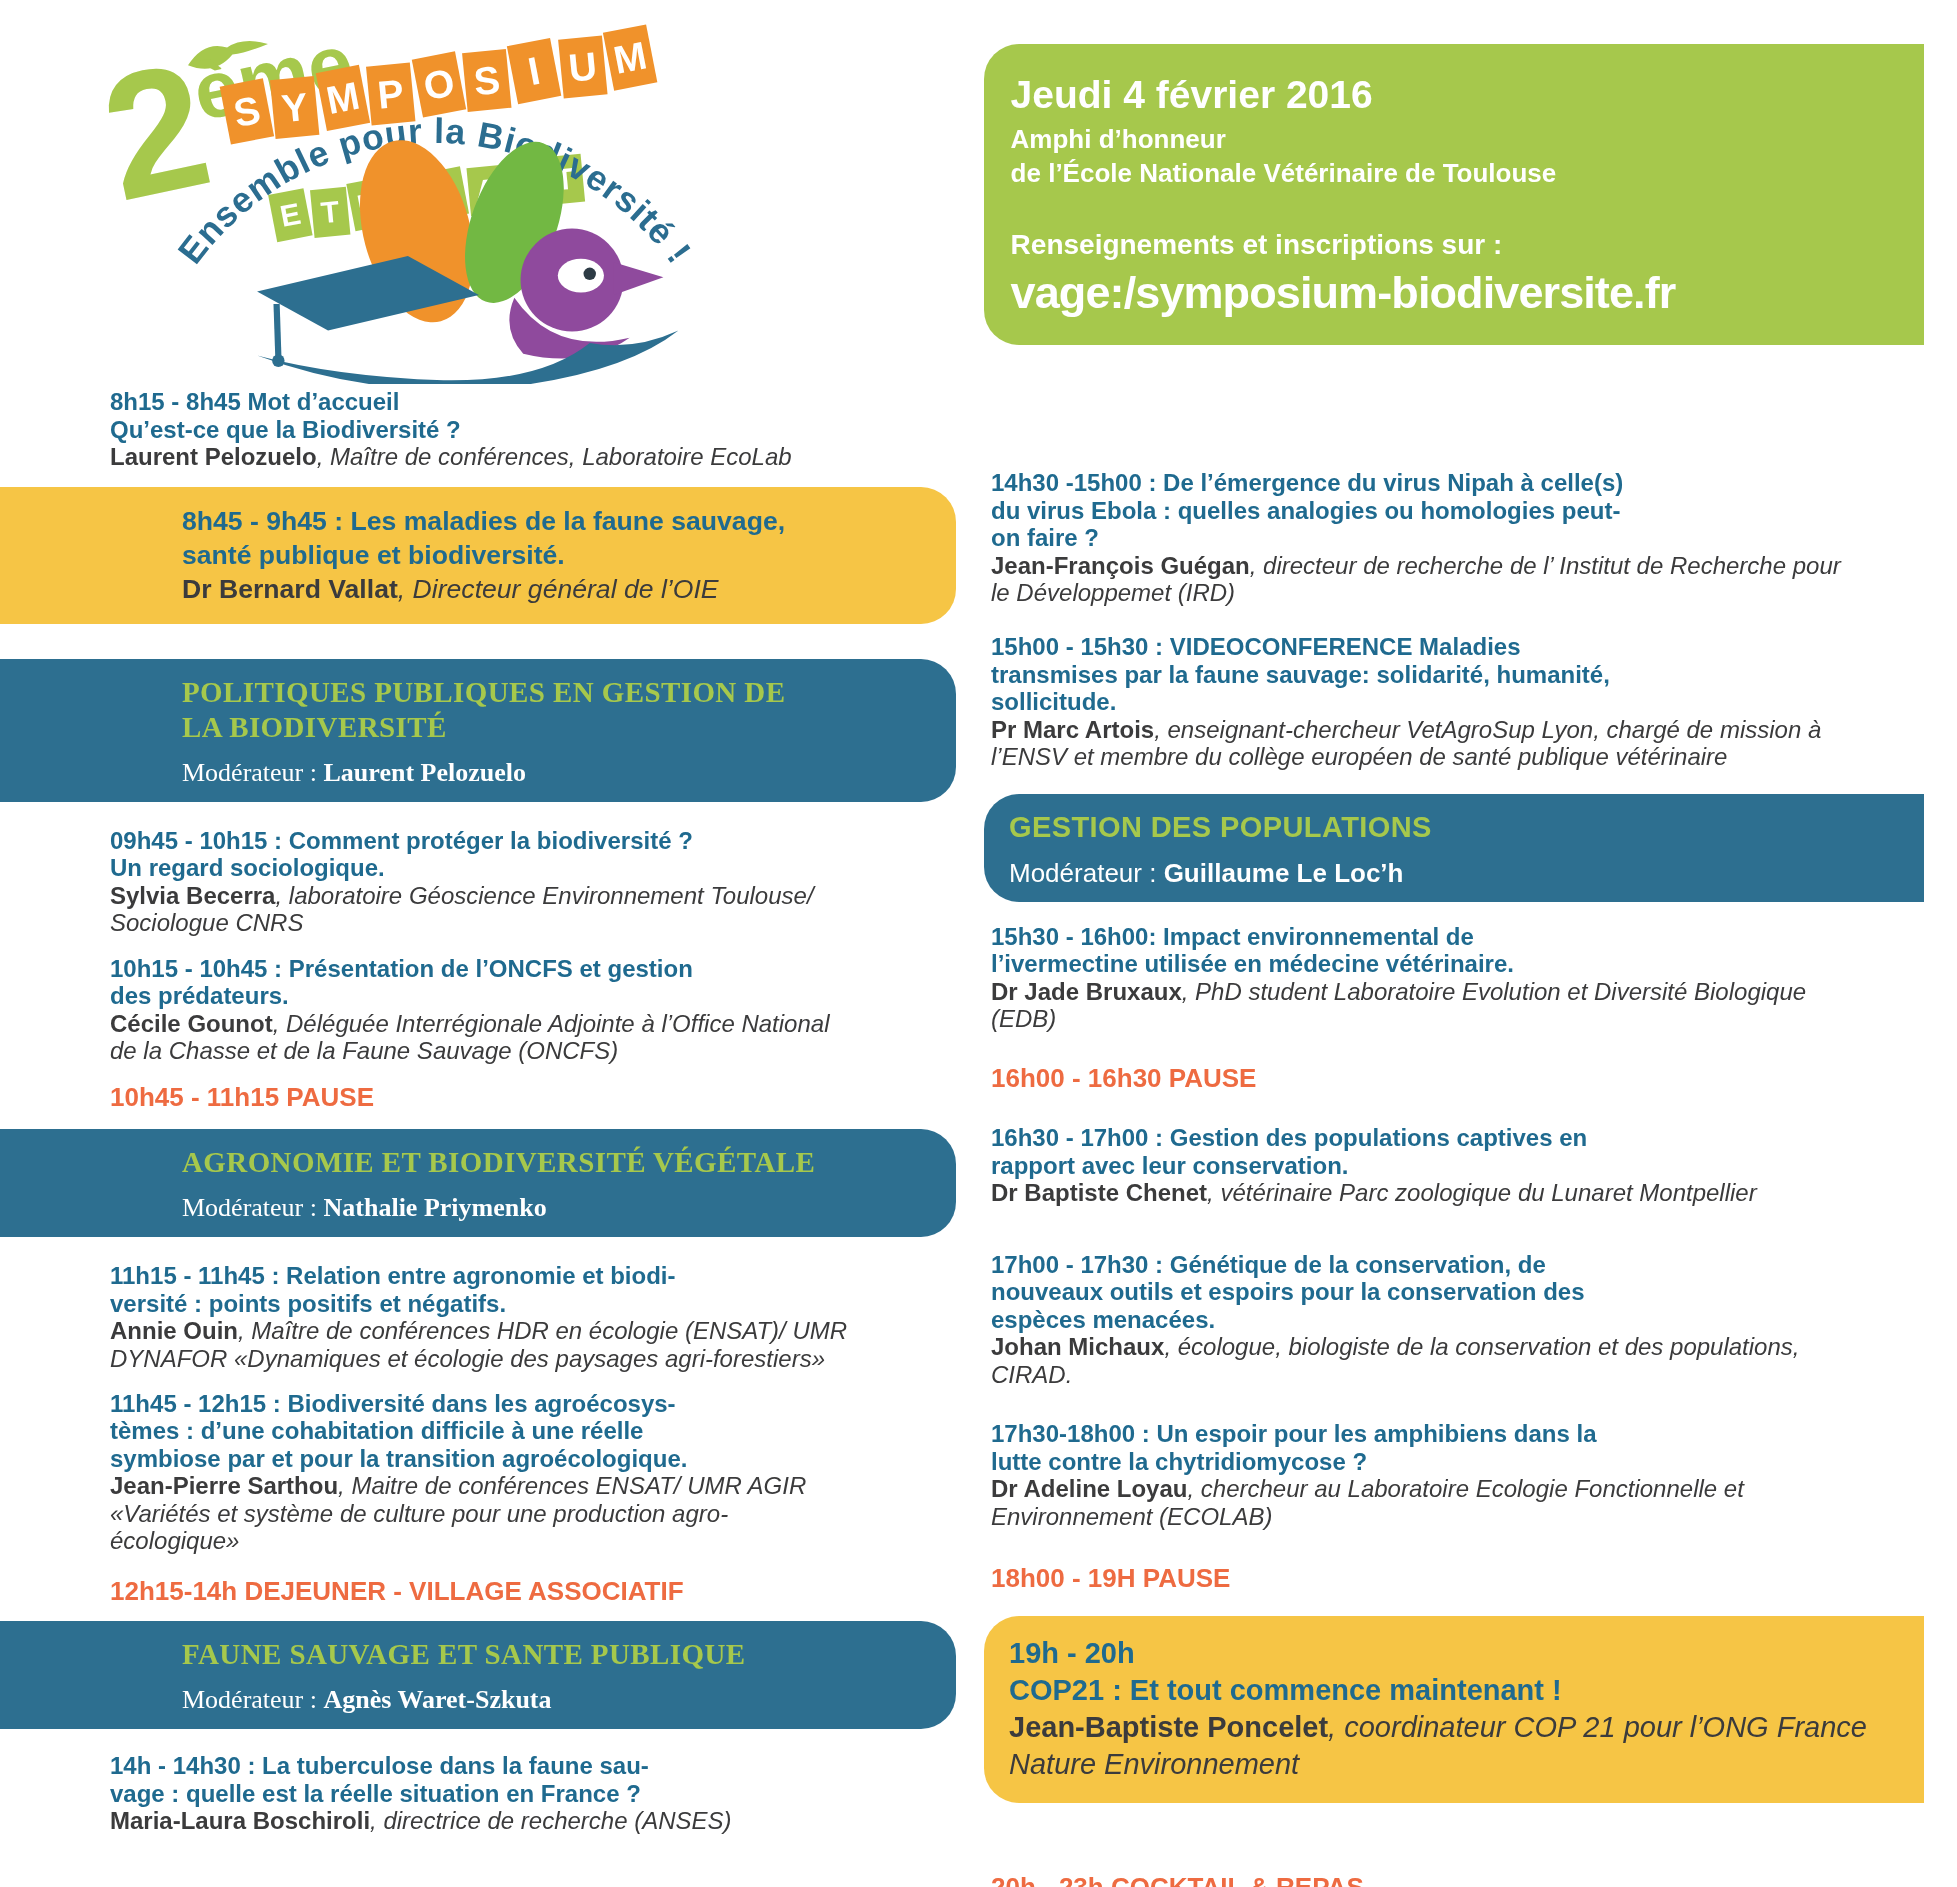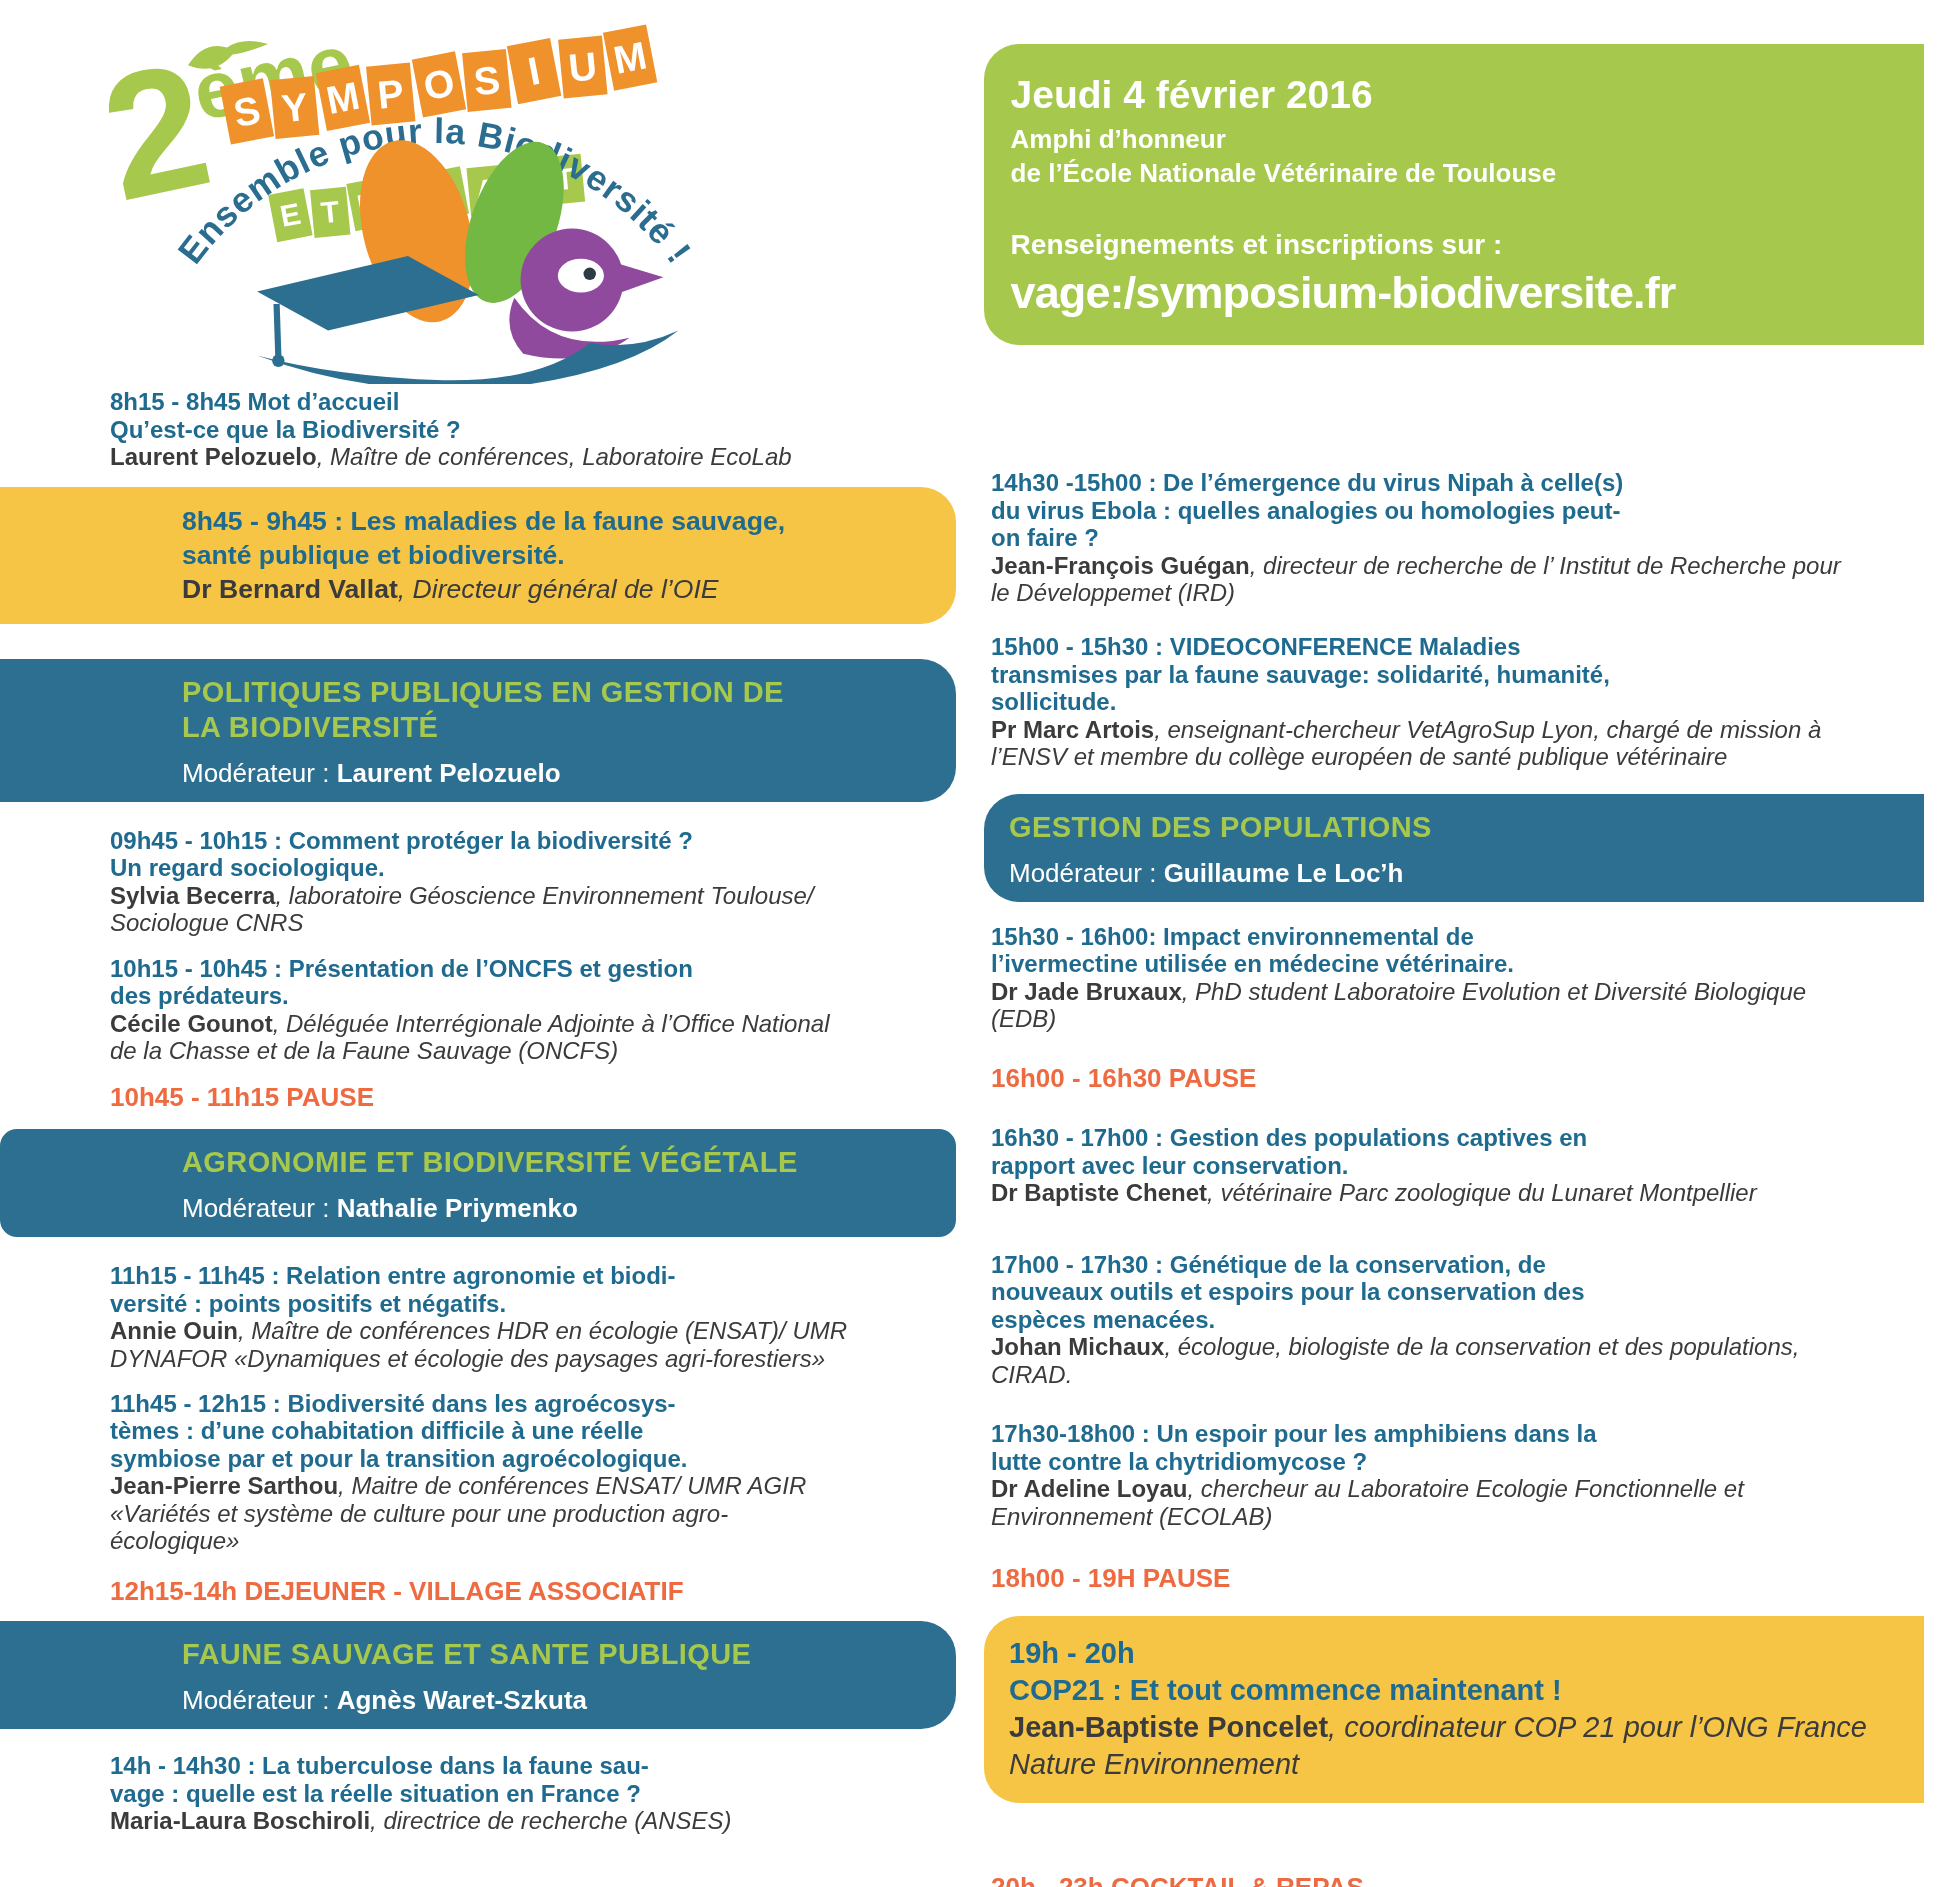--- a/index.html
+++ b/index.html
@@ -57,21 +57,21 @@
   .sec-mod{color:#fff;font-size:26px;line-height:30px;margin-top:13px;}
   .mod-name{font-weight:bold;}
 
   .hl-box{background:var(--yellow);}
   .hl-box .s-title{font-size:26.6px;line-height:34px;}
   .hl-box .s-speaker{font-size:26.6px;line-height:34px;}
 
   
   .col-left .session,.col-left .pause{padding-left:110px;padding-right:106px;}
   .col-left .hl-box{padding:17.7px 71px 17.7px 182px;border-radius:0 35px 35px 0;}
-  .col-left .sec-box{padding:16px 62px 14px 182px;border-radius:0 35px 35px 0;}
+  .col-left .sec-box{padding:16px 62px 14px 182px;border-radius:0 35px 35px 0;font-family:Liberation Serif, serif;}
 
   
   .col-right .session,.col-right .pause{padding-left:7px;padding-right:62px;}
   .col-right .sec-box{padding:16px 44px 14px 25px;border-radius:35px 0 0 35px;}
   .col-right .hl-box{padding:19.5px 53px 19.5px 25px;border-radius:35px 0 0 35px;}
   .col-right .hl-box .s-title{font-size:29px;line-height:37px;}
   .col-right .hl-box .s-speaker{font-size:29px;line-height:37px;}
 </style>
 </head>
 <body>
@@ -145,21 +145,21 @@
         </div>
         <div class="block session" style="margin-top: 25px;">
           <p class="s-title">09h45 - 10h15 : Comment protéger la biodiversité ?<br>Un regard sociologique.</p>
           <p class="s-speaker"><span class="sp-name">Sylvia Becerra</span><span class="sp-affil">, laboratoire Géoscience Environnement Toulouse/ Sociologue CNRS</span></p>
         </div>
         <div class="block session" style="margin-top: 17.7px;">
           <p class="s-title">10h15 - 10h45 : Présentation de l’ONCFS et gestion<br>des prédateurs.</p>
           <p class="s-speaker"><span class="sp-name">Cécile Gounot</span><span class="sp-affil">, Déléguée Interrégionale Adjointe à l’Office National de la Chasse et de la Faune Sauvage (ONCFS)</span></p>
         </div>
         <div class="block pause" style="margin-top: 19.5px;">10h45 - 11h15 PAUSE</div>
-        <div class="block sec-box" style="margin-top: 17.7px; border-radius: 17px;">
+        <div class="block sec-box" style="margin-top: 17.7px;">
           <p class="sec-title">AGRONOMIE ET BIODIVERSITÉ VÉGÉTALE</p>
           <p class="sec-mod"><span>Modérateur : </span><span class="mod-name">Nathalie Priymenko</span></p>
         </div>
         <div class="block session" style="margin-top: 25px;">
           <p class="s-title">11h15 - 11h45 : Relation entre agronomie et biodi-<br>versité : points positifs et négatifs.</p>
           <p class="s-speaker"><span class="sp-name">Annie Ouin</span><span class="sp-affil">, Maître de conférences HDR en écologie (ENSAT)/ UMR DYNAFOR «Dynamiques et écologie des paysages agri-forestiers»</span></p>
         </div>
         <div class="block session" style="margin-top: 17.7px;">
           <p class="s-title">11h45 - 12h15 : Biodiversité dans les agroécosys-<br>tèmes : d’une cohabitation difficile à une réelle<br>symbiose par et pour la transition agroécologique.</p>
           <p class="s-speaker"><span class="sp-name">Jean-Pierre Sarthou</span><span class="sp-affil">, Maitre de conférences ENSAT/ UMR AGIR «Variétés et système de culture pour une production agro-écologique»</span></p>

